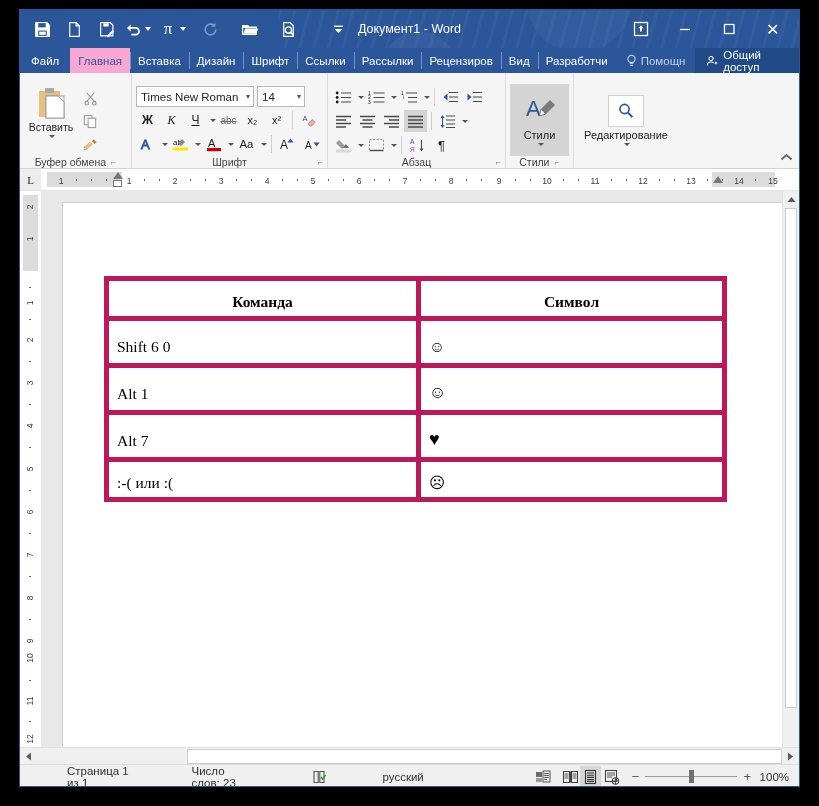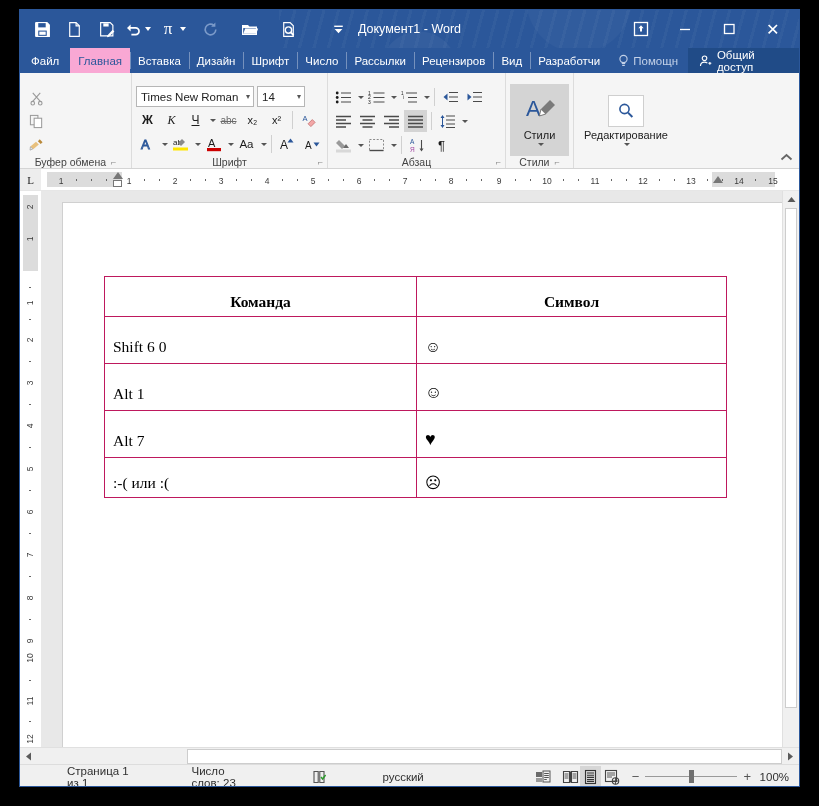--- a/index.html
+++ b/index.html
@@ -169,21 +169,21 @@
     background: #fff; border: 1px solid #d0d0d0;
   }
 
   table.doc-table {
     position: absolute; left: 41px; top: 73px;
     width: 623px;
     border-collapse: collapse;
     font-family: "Liberation Serif", serif;
   }
   table.doc-table td {
-    border: 1px solid #be185d;
+    border: 5px solid #be185d;
     padding: 8px 8px;
     font-size: 15.5px;
     color: #000;
     vertical-align: bottom;
   }
   td.cmd { width: 312px; }
   td.sym { font-size: 13px; vertical-align: middle; }
   td.hdr { text-align: center; font-weight: bold; vertical-align: bottom; }
   tr.r-hdr td { height: 40px; padding-bottom: 5px; }
   tr.r-tall td { height: 47px; padding-bottom: 7px; }
@@ -317,21 +317,21 @@
       </div>
     </div>
   </div>
 
   <div class="tabstrip">
     <div class="tab file">Файл</div>
     <div class="tab active">Главная</div>
     <div class="tab">Вставка</div>
     <div class="tab">Дизайн</div>
     <div class="tab">Шрифт</div>
-    <div class="tab">Число</div>
+    <div class="tab">Ссылки</div>
     <div class="tab">Рассылки</div>
     <div class="tab">Рецензиров</div>
     <div class="tab">Вид</div>
     <div class="tab">Разработчи</div>
     <div class="tab-help">
       <svg width="11" height="13" viewBox="0 0 11 13">
           <circle cx="5.5" cy="5" r="3.6" fill="none" stroke="#c3d1e8" stroke-width="1.1"></circle>
           <path stroke="#c3d1e8" stroke-width="1.1" d="M3.8 9.5h3.4M4.2 11.4h2.6"></path>
         </svg>
       <span>Помощн</span>
@@ -344,20 +344,30 @@
           <path stroke="#fff" stroke-width="1.2" d="M10.2 9.5h3.2M11.8 8v3"></path>
         </svg>
       <span>Общий доступ</span>
     </div>
   </div>
 
   <div class="ribbon">
 
     <div class="grp" style="width:112px">
       <div class="grp-body">
+        <div class="paste-btn">
+          <svg width="32" height="34" viewBox="0 0 32 34">
+            <rect x="4" y="4" width="21" height="26" fill="#e8c07d"></rect>
+            <rect x="10" y="1" width="9" height="5" rx="1" fill="#a9a9a9"></rect>
+            <rect x="11" y="9" width="18" height="22" fill="#fff" stroke="#9b9b9b" stroke-width="1"></rect>
+            <path fill="#fff" stroke="#9b9b9b" stroke-width="1" d="M11 9h12l6 6v16H11z"></path>
+          </svg>
+          <span>Вставить</span>
+          <div class="tiny-caret" style="margin-top:2px"></div>
+        </div>
         <div class="mini-col">
           <div class="mini-btn">
             <svg width="15" height="15" viewBox="0 0 16 16">
                 <path stroke="#9a9a9a" stroke-width="1.2" fill="none" d="M4 2l8 9M12 2l-8 9"></path>
                 <circle cx="4" cy="13" r="1.9" fill="none" stroke="#9a9a9a" stroke-width="1.2"></circle>
                 <circle cx="12" cy="13" r="1.9" fill="none" stroke="#9a9a9a" stroke-width="1.2"></circle>
               </svg>
           </div>
           <div class="mini-btn">
             <svg width="15" height="15" viewBox="0 0 16 16">

